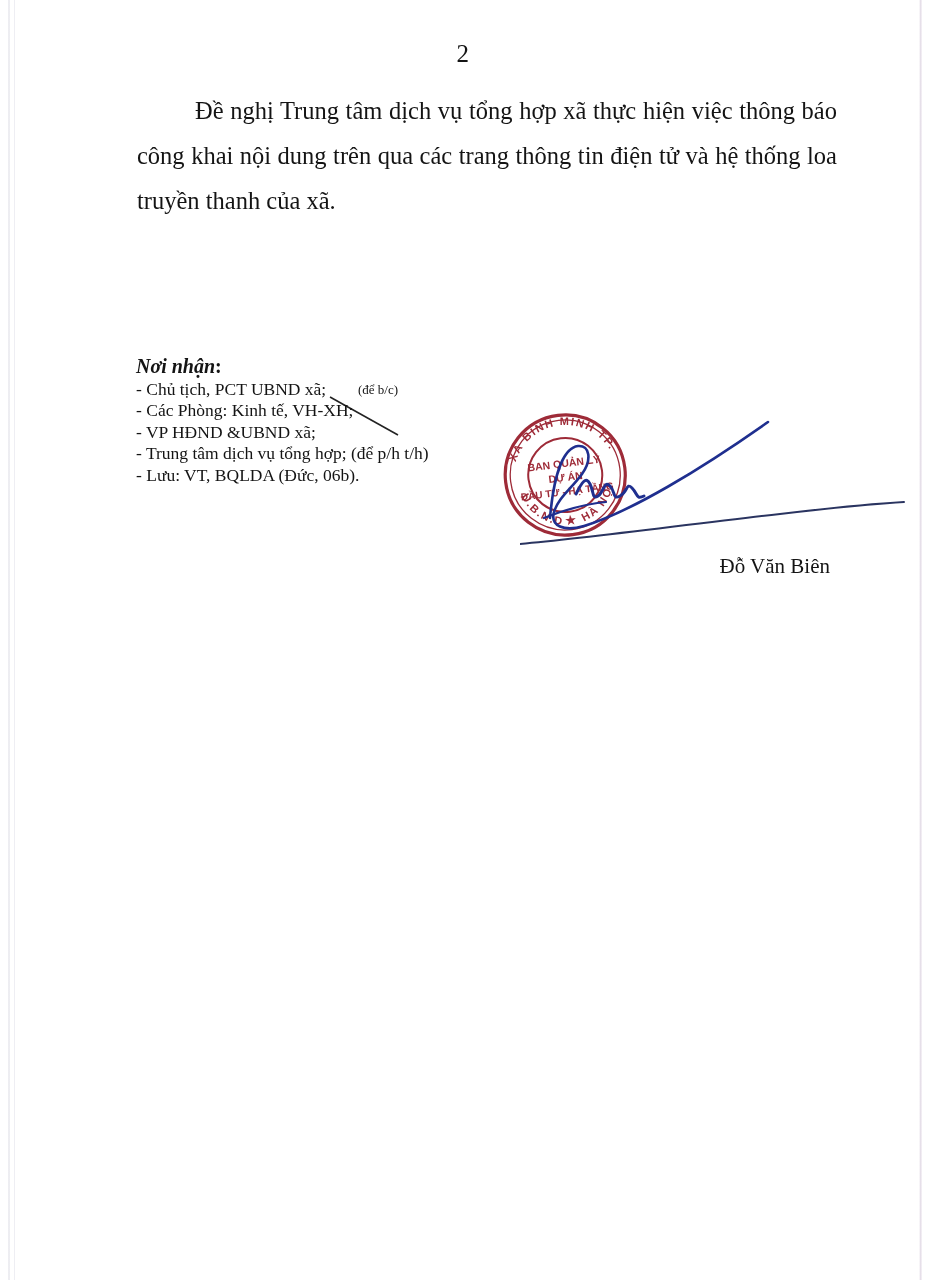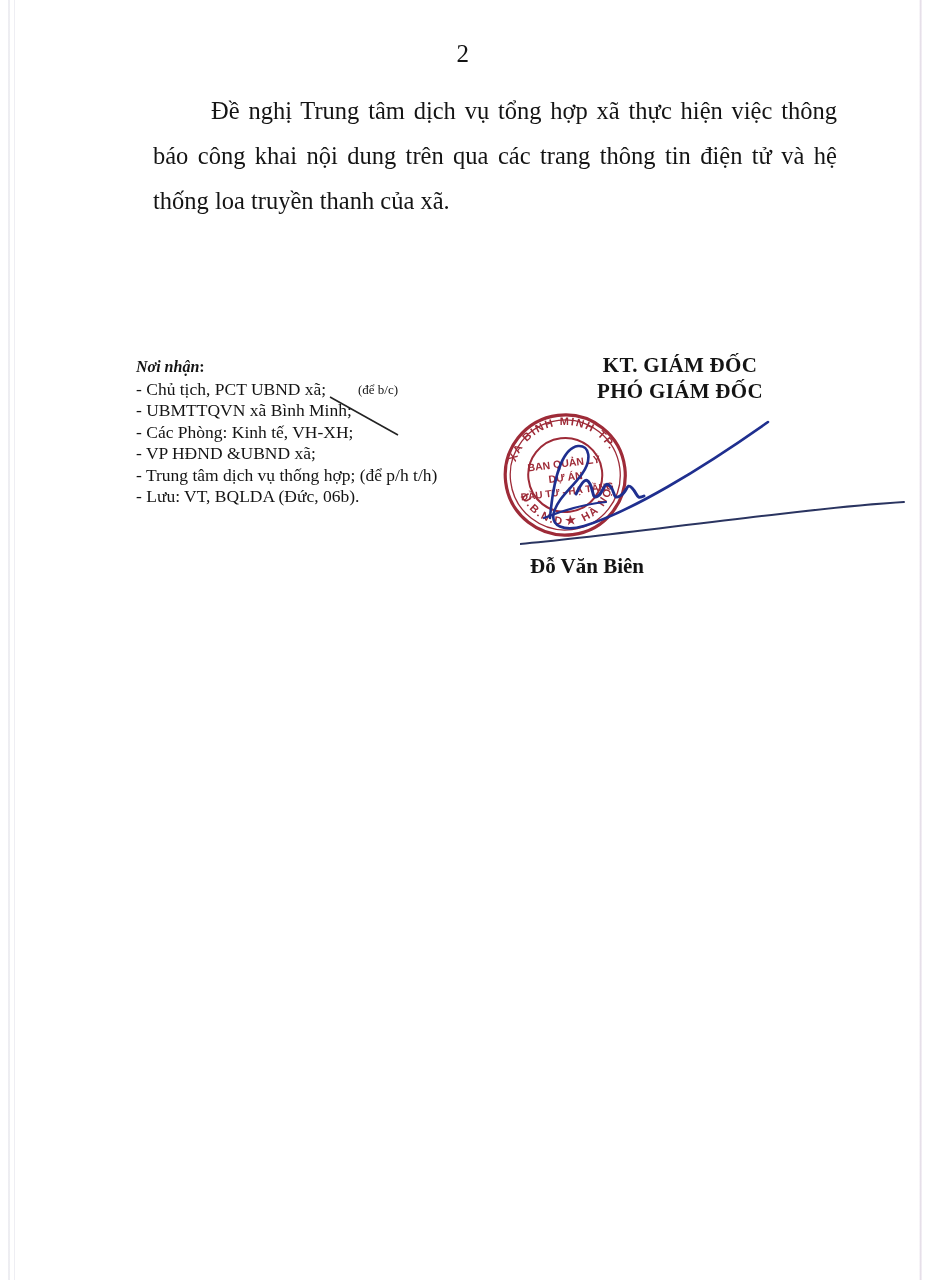--- a/index.html
+++ b/index.html
@@ -50,37 +50,37 @@
     left: 137px;
     top: 88px;
     width: 700px;
   }
   .para {
     text-align: justify;
     text-justify: inter-word;
     font-size: 24.5px;
     line-height: 45px;
     text-indent: 58px;
-    margin: 0 0 20px 16px;
+    margin: 0 0 20px 0;
   }
   .para:last-child { margin-bottom: 0; }
 
   
   .recipients {
     position: absolute;
     left: 136px;
     top: 356px;
     width: 330px;
     font-size: 17.5px;
     line-height: 21.5px;
   }
   .recipients-title {
     font-weight: bold;
     font-style: italic;
-    font-size: 16px;
+    font-size: 20px;
     margin-bottom: 1px;
   }
   .recipients-title .plain {
     font-style: normal;
     font-weight: bold;
   }
   .recip-line {
     white-space: nowrap;
     position: relative;
   }
@@ -110,22 +110,22 @@
     font-weight: bold;
     font-size: 21px;
     line-height: 26px;
     letter-spacing: 0.3px;
   }
   .signer-name {
     position: absolute;
     left: 530px;
     top: 554px;
     width: 300px;
-    text-align: left;
-    font-weight: bold;
+    text-align: right;
+    font-weight: normal;
     font-size: 21px;
   }
 
   
   .seal {
     position: absolute;
     left: 497px;
     top: 403px;
     width: 136px;
     height: 140px;
@@ -159,31 +159,26 @@
   <div class="recipients">
     <div class="recipients-title"><span>Nơi nhận</span><span class="plain">:</span></div>
 
     <div class="recip-line">
       <span>- Chủ tịch, PCT UBND xã;</span>
       <span class="recip-note">(để b/c)</span>
       <svg class="brace-line" viewBox="0 0 74 42" preserveAspectRatio="none">
         <line x1="2" y1="2" x2="70" y2="40" stroke="#232323" stroke-width="1.6"></line>
       </svg>
     </div>
-    <div class="recip-line">- UBMTTQVN xã Bình Minh;</div>
     <div class="recip-line">- Các Phòng: Kinh tế, VH-XH;</div>
     <div class="recip-line">- VP HĐND &amp;UBND xã;</div>
-    <div class="recip-line">- Trung tâm dịch vụ thống hợp; (để p/h t/h)</div>
+    <div class="recip-line">- Trung tâm dịch vụ tổng hợp; (để p/h t/h)</div>
     <div class="recip-line">- Lưu: VT, BQLDA (Đức, 06b).</div>
   </div>
 
-  <div class="signature-block">
-    <div class="sig-title">KT. GIÁM ĐỐC</div>
-    <div class="sig-title">PHÓ GIÁM ĐỐC</div>
-  </div>
 
   <svg class="seal" viewBox="0 0 136 140">
     <defs>
       <path id="ringTop" d="M 16,74 A 52,52 0 0 1 120,74" fill="none"></path>
       <path id="ringBot" d="M 20,74 A 48,48 0 0 0 116,74" fill="none"></path>
     </defs>
     <circle cx="68" cy="72" r="60" fill="none" stroke="#9e2b38" stroke-width="3.2"></circle>
     <circle cx="68" cy="72" r="55" fill="none" stroke="#9e2b38" stroke-width="1.3"></circle>
     <circle cx="68" cy="72" r="37" fill="none" stroke="#9e2b38" stroke-width="2"></circle>
     <text font-family="'Liberation Sans', sans-serif" font-size="11" font-weight="bold" fill="#9e2b38" letter-spacing="1.6">

